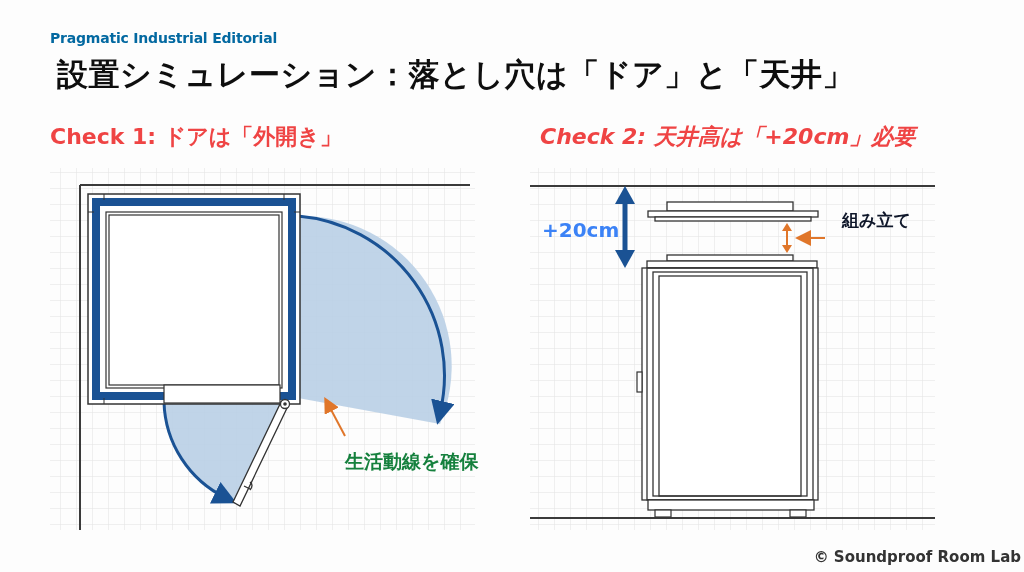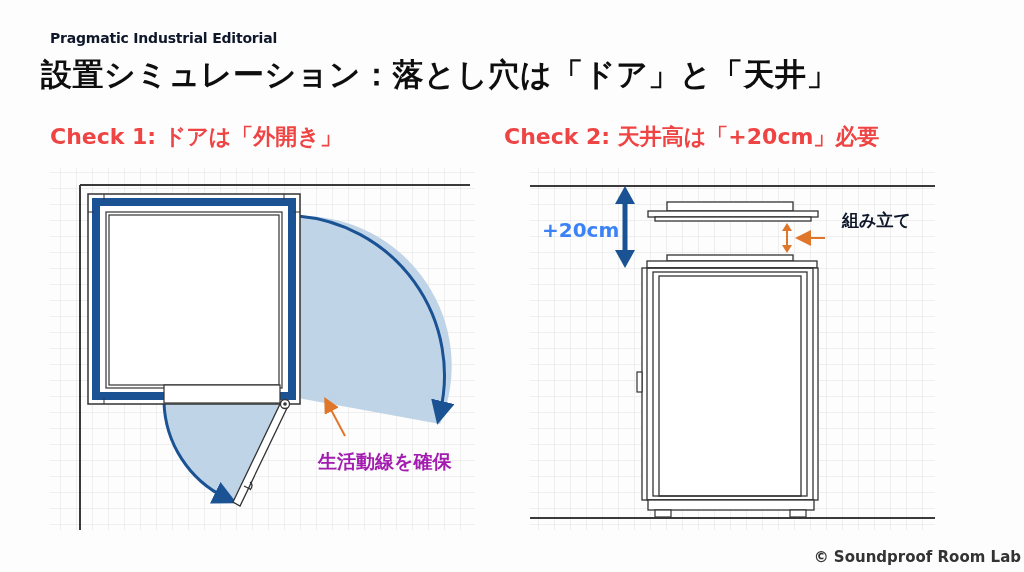--- a/index.html
+++ b/index.html
@@ -5,33 +5,33 @@
   html, body { margin: 0; padding: 0; }
   body {
     width: 1024px; height: 572px; overflow: hidden;
     background: #fdfdfd;
     font-family: "DejaVu Sans", "Liberation Sans", sans-serif;
     position: relative;
     color: #111;
   }
   .brand {
     position: absolute; left: 50px; top: 30px;
-    font-size: 14px; font-weight: bold; color: #0f172a; letter-spacing: -0.2px;
+    font-size: 14px; font-weight: bold; color: #0369a1; letter-spacing: -0.2px;
   }
   .title {
-    position: absolute; left: 41px; top: 54px;
+    position: absolute; left: 57px; top: 54px;
     font-size: 31px; font-weight: bold; color: #0e0e0e; letter-spacing: 0.5px;
     white-space: nowrap;
   }
   .subtitle {
     position: absolute; top: 122px;
     font-size: 22px; font-weight: bold; color: #ef4444; white-space: nowrap;
   }
   .sub-left { left: 50px; }
-  .sub-right { left: 504px; }
+  .sub-right { left: 540px; font-style: italic; }
   .diagram { position: absolute; }
   .diagram-left { left: 40px; top: 168px; width: 440px; height: 370px; }
   .diagram-right { left: 520px; top: 168px; width: 430px; height: 370px; }
   svg { display: block; }
   .copyright {
     position: absolute; right: 3px; bottom: 6px;
     font-size: 15px; font-weight: bold; color: #333;
   }
 </style>
 </head>
@@ -91,21 +91,21 @@
 
     <g>
       <polygon points="241,234 248,238 200,338 193,334" fill="#ffffff" stroke="#333" stroke-width="1.3"></polygon>
       <circle cx="245" cy="236" r="4.5" fill="#fff" stroke="#333" stroke-width="1.3"></circle>
       <circle cx="245" cy="236" r="1.8" fill="#333"></circle>
       <path d="M204 318 l6 3 m0 -7 q4 3 0 8" fill="none" stroke="#333" stroke-width="1.3"></path>
     </g>
 
     <line x1="305" y1="268" x2="288" y2="236" stroke="#e0762a" stroke-width="2" marker-end="url(#arrOrange)"></line>
   </svg>
-  <div style="position:absolute; left:278px; top:281px; font-size:19px; font-weight:bold; color:#a21caf; white-space:nowrap;">生活動線を確保</div>
+  <div style="position:absolute; left:278px; top:281px; font-size:19px; font-weight:bold; color:#15803d; white-space:nowrap;padding-left:27px;">生活動線を確保</div>
 </div>
 
 <div class="diagram diagram-right">
   <svg width="430" height="370" viewBox="0 0 430 370">
     <defs>
       <pattern id="gridR" width="16" height="16" patternUnits="userSpaceOnUse" x="2" y="4">
         <path d="M16 0 L0 0 0 16" fill="none" stroke="#e2e2e2" stroke-width="1"></path>
       </pattern>
       <marker id="arrOrange2" markerWidth="8" markerHeight="8" refX="4" refY="4" orient="auto" markerUnits="strokeWidth">
         <path d="M0,0 L8,4 L0,8 z" fill="#e0762a"></path>

